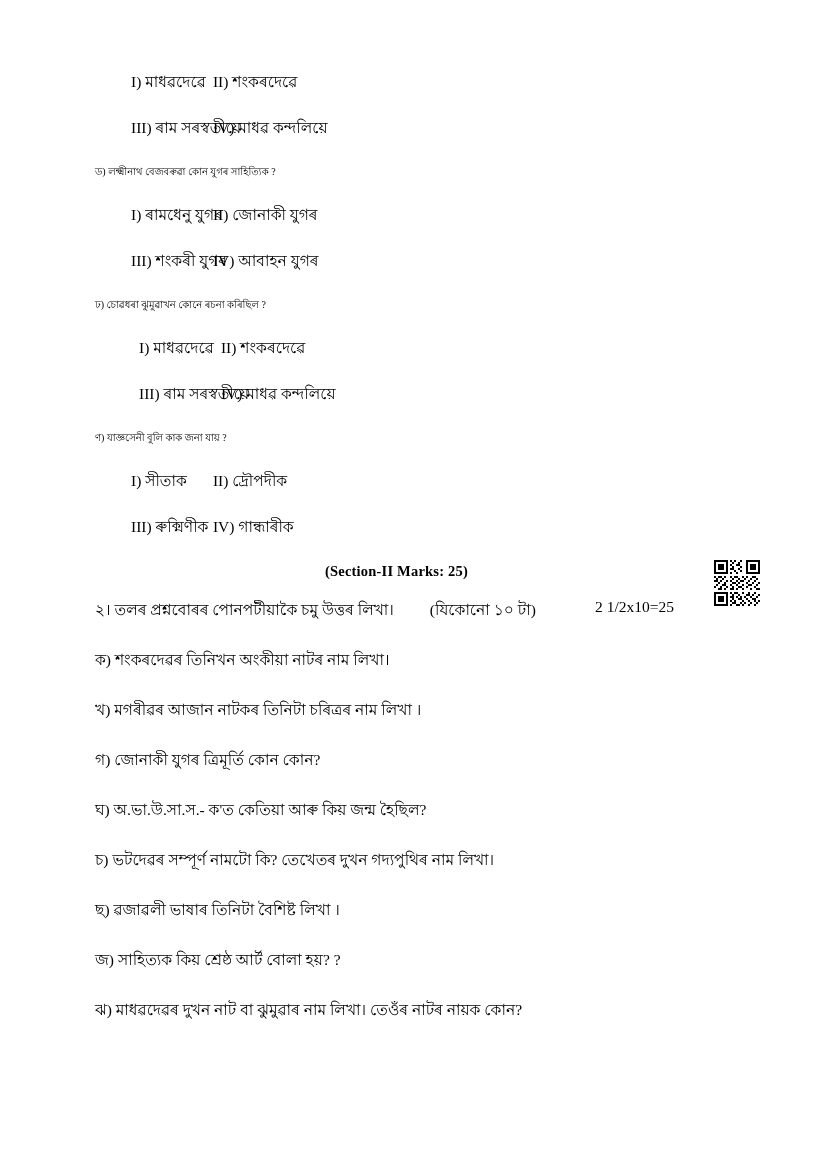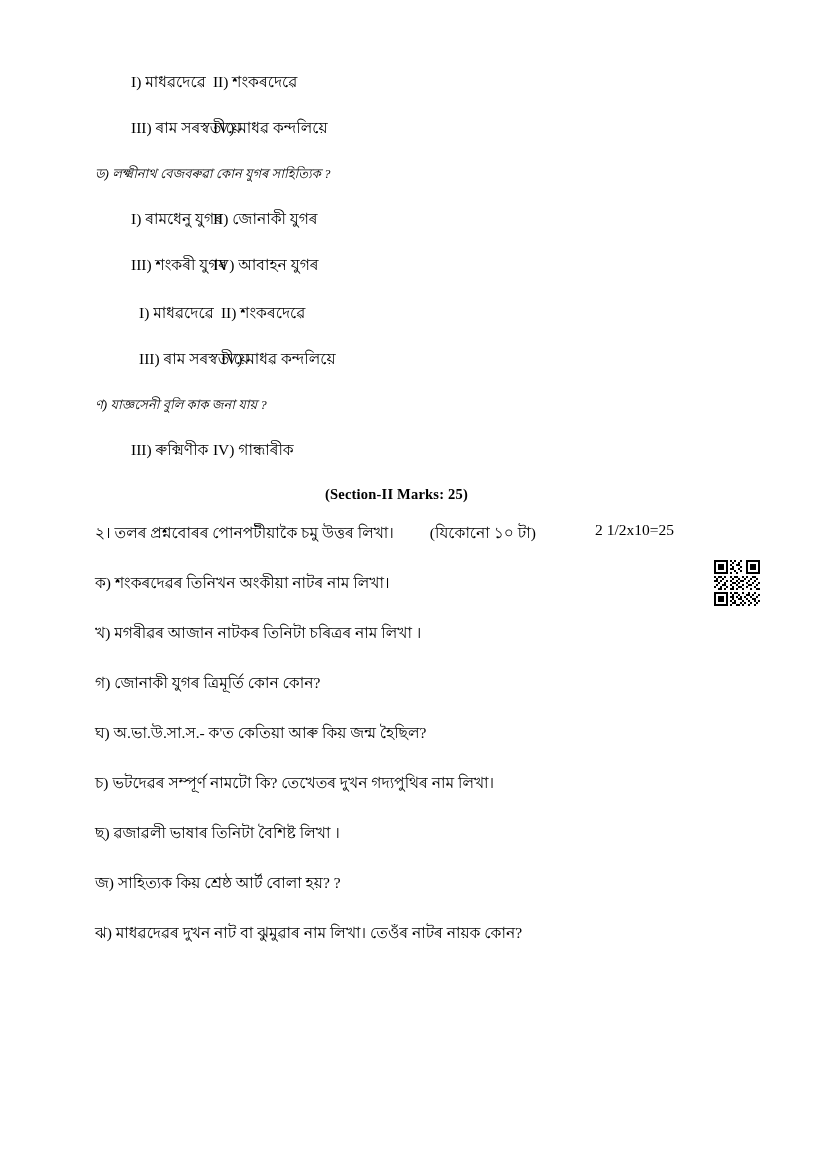--- a/index.html
+++ b/index.html
@@ -31,23 +31,22 @@
   .row-opts {
     margin-top: 0;
     margin-bottom: 22px;
   }
   .row-opts .optline {
     font-size: 15.5px;
     margin-bottom: 20px;
     white-space: nowrap;
   }
   .qline {
-    font-size: 13px;
+    font-size: 10px;
     margin-bottom: 22px;
-    font-style: italic;
   }
   .indent2 { padding-left: 36px; }
   .indent3 { padding-left: 44px; }
 
   .sec-title {
     text-align: center;
     font-family: Liberation Serif, serif;
     font-weight: bold;
     font-size: 14.5px;
     margin: 6px 0 18px 0;
@@ -106,35 +105,40 @@
         <span class="opt-b">II)   জোনাকী যুগৰ</span>
       </div>
       <div class="optline indent2">
         <span class="opt-a sp-a">III) শংকৰী যুগৰ</span>
         <span class="opt-b">IV) আবাহন যুগৰ</span>
       </div>
     </div>
   </div>
 
   <div class="blk">
+    <div class="qline">ঢ) চোৱধৰা ঝুমুৱাখন কোনে ৰচনা কৰিছিল ?</div>
     <div class="row-opts">
       <div class="optline indent3">
         <span class="opt-a sp-a">I) মাধৱদেৱে</span>
         <span class="opt-b">II) শংকৰদেৱে</span>
       </div>
       <div class="optline indent3">
         <span class="opt-a sp-a">III) ৰাম সৰস্বতীয়ে</span>
         <span class="opt-b">IV) মাধৱ কন্দলিয়ে</span>
       </div>
     </div>
   </div>
 
   <div class="blk">
     <div class="qline">ণ) যাজ্ঞসেনী বুলি কাক জনা যায় ?</div>
     <div class="row-opts">
+      <div class="optline indent2">
+        <span class="opt-a sp-a">I) সীতাক</span>
+        <span class="opt-b">II) দ্ৰৌপদীক</span>
+      </div>
       <div class="optline indent2">
         <span class="opt-a sp-a">III) ৰুক্মিণীক</span>
         <span class="opt-b">IV) গান্ধাৰীক</span>
       </div>
     </div>
   </div>
 
   <div class="sec-title">(Section-II    Marks: 25)</div>
 
   <div class="instr">

